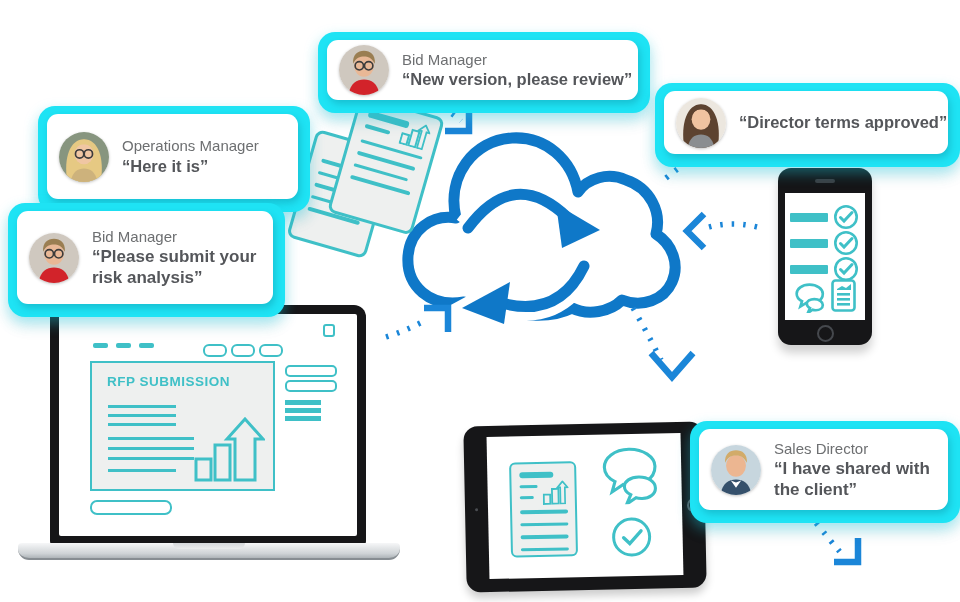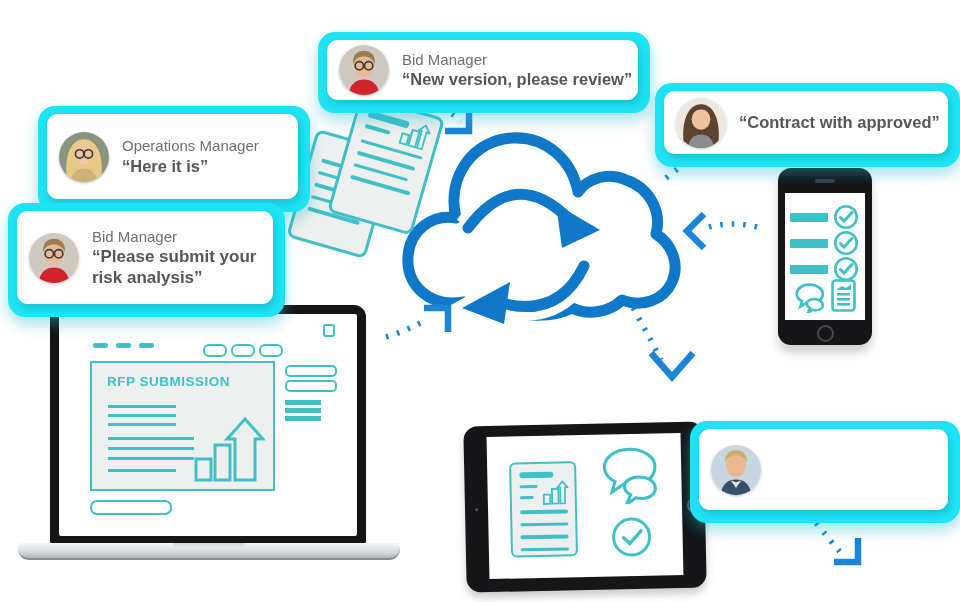--- a/index.html
+++ b/index.html
@@ -317,21 +317,21 @@
       <div class="avatar">
         <svg viewBox="0 0 48 48" class="av-lc">
           <rect class="bg" width="48" height="48"></rect>
           <path class="hair" d="M8,48 C4,24 11,6 24,6 C37,6 44,24 40,48 Z"></path>
           <ellipse class="skin" cx="24" cy="20.5" rx="9" ry="10"></ellipse>
           <path class="shirt" d="M11,48 C13,38 18,35 24,35 C30,35 35,38 37,48 Z"></path>
           <path class="hair" d="M14,19 C14,9 19,6.5 24,6.5 C29,6.5 34,9 34,19 C31,12 28,11 24,11 C20,11 17,12 14,19 Z"></path>
         </svg>
       </div>
       <div class="b-text">
-        <span class="b-quote">“Contract with approved”</span>
+        <span class="b-quote">“Director terms approved”</span>
       </div>
     </div>
   </div>
 
   <div class="bubble" id="bubble-bm-left">
     <div class="card">
       <div class="avatar">
         <svg viewBox="0 0 48 48" class="av-bm">
           <rect class="bg" width="48" height="48"></rect>
           <ellipse class="skin" cx="24" cy="20" rx="9.5" ry="10.5"></ellipse>
@@ -355,16 +355,20 @@
     <div class="card">
       <div class="avatar">
         <svg viewBox="0 0 48 48" class="av-sd">
           <rect class="bg" width="48" height="48"></rect>
           <ellipse class="skin" cx="24" cy="20" rx="9.5" ry="10.5"></ellipse>
           <path class="hair" d="M13.5,17 C13,8.5 18,5 24,5 C30,5 35,8.5 34.5,17 C31,11 28,10 24,10 C20,10 16.5,11 13.5,17 Z"></path>
           <path class="shirt" d="M9,48 C11,36 17,33 24,33 C31,33 37,36 39,48 Z"></path>
           <path d="M19,34 L24,41 L29,34 L24,36 Z" fill="#fff"></path>
         </svg>
       </div>
+      <div class="b-text">
+        <span class="b-name">Sales Director</span>
+        <span class="b-quote">“I have shared with the client”</span>
+      </div>
     </div>
   </div>
 
 </div>
 
 </body></html>

